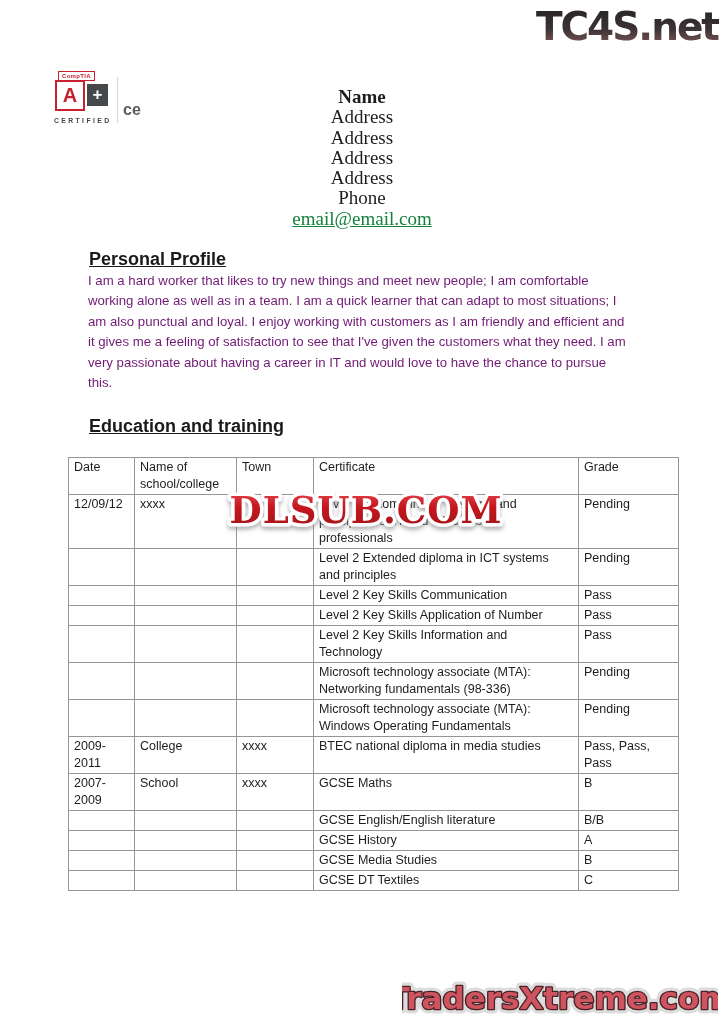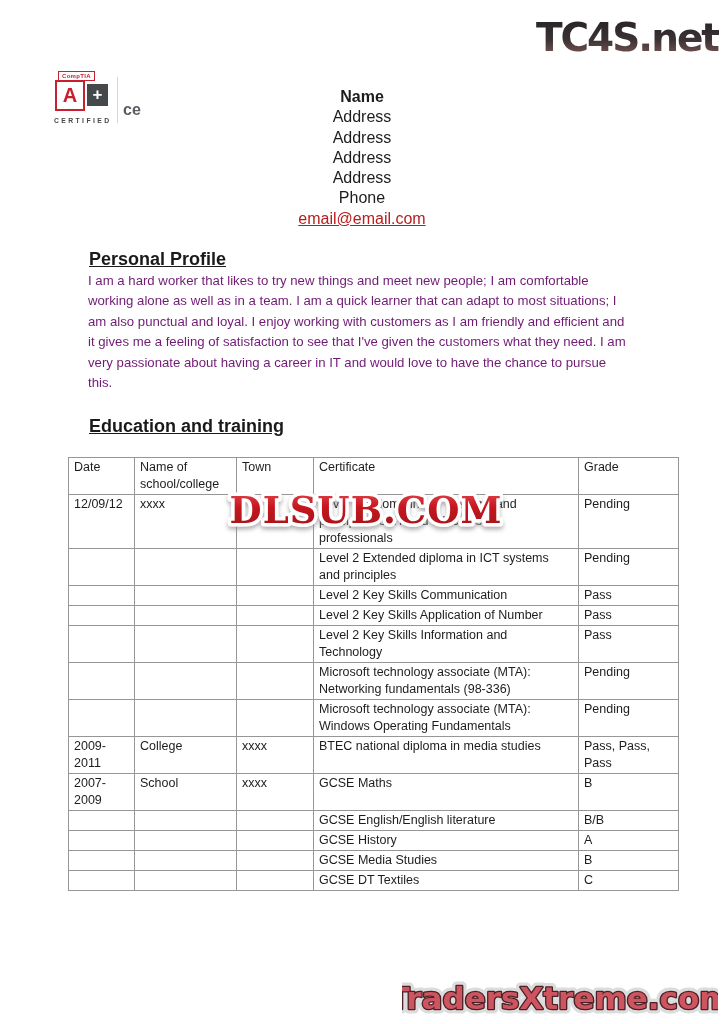--- a/index.html
+++ b/index.html
@@ -3,21 +3,21 @@
 <meta charset="utf-8">
 <style>
   html,body{margin:0;padding:0;}
   body{
     width:724px;height:1024px;background:#ffffff;position:relative;
     font-family:"Liberation Sans", sans-serif;color:#1d1d1d;overflow:hidden;
   }
   .abs{position:absolute;}
 
   
-  #tc4s{top:12px;right:3px;}
+  #tc4s{top:1px;right:3px;}
 
   
   #comptia{left:53px;top:71px;width:94px;height:58px;}
   #comptia .ribbon{
     position:absolute;left:5px;top:0;background:#fff;border:1px solid #c8202f;
     color:#c8202f;font-size:6px;font-weight:bold;padding:1px 3px;letter-spacing:.3px;
   }
   #comptia .abox{
     position:absolute;left:2px;top:9px;width:26px;height:27px;background:#fff;
     border:2px solid #c8202f;color:#c8202f;font-weight:bold;font-size:20px;
@@ -28,23 +28,23 @@
     color:#fff;font-weight:bold;font-size:17px;display:flex;align-items:center;justify-content:center;
   }
   #comptia .certified{
     position:absolute;left:1px;top:46px;font-size:6.8px;letter-spacing:2.4px;
     color:#43464a;font-weight:bold;
   }
   #comptia .divider{position:absolute;left:64px;top:6px;width:1px;height:46px;background:#d6d6d6;}
   #comptia .ce{position:absolute;left:70px;top:30px;font-size:16px;color:#5a5e62;font-weight:bold;}
 
   
-  #contact{left:0;right:0;top:87px;text-align:center;font-size:16px;line-height:20.3px;}
+  #contact{left:0;right:0;top:87px;text-align:center;font-size:19px;line-height:20.3px;font-family:Liberation Serif, serif;}
   #contact .name{font-weight:bold;}
-  #contact a{color:#b91c1c;text-decoration:underline;cursor:pointer;text-align:center;}
+  #contact a{color:#15803d;text-decoration:underline;cursor:pointer;text-align:center;}
 
   
   .h-section{
     position:absolute;left:89px;font-size:18px;font-weight:bold;
     text-decoration:underline;color:#1a1a1a;
   }
   #profile-heading{top:249px;}
   #profile-text{
     left:88px;top:271px;width:566px;font-size:13.2px;line-height:20.4px;
     white-space:pre-line;color:#701a75;

